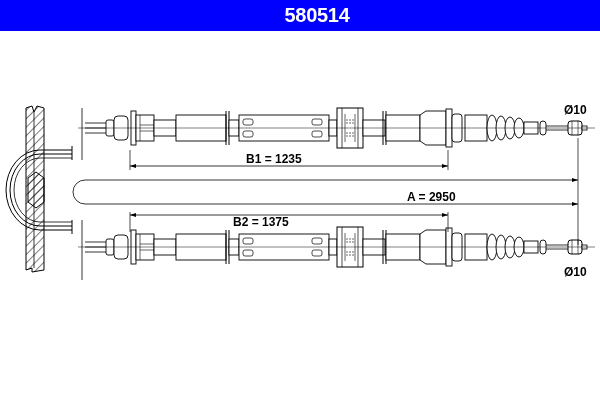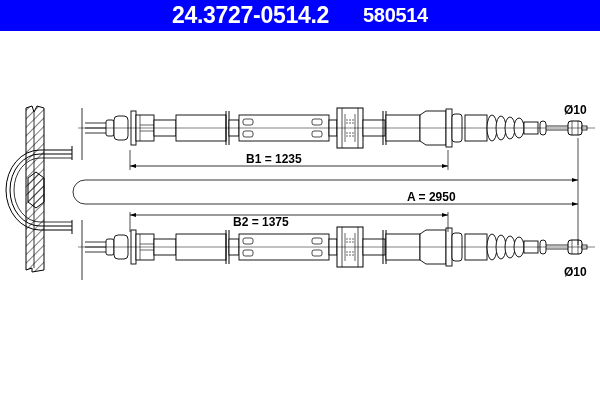--- a/index.html
+++ b/index.html
@@ -7,21 +7,20 @@
     .header { position: absolute; left: 0; top: 0; width: 600px; height: 31px; background: #0000ff; display: flex; align-items: center; justify-content: center; }
     .header .pn { color: #ffffff; font-weight: bold; font-size: 23px; letter-spacing: -0.3px; }
     .header .ref { color: #ffffff; font-weight: bold; font-size: 20px; margin-left: 34px; letter-spacing: -0.3px; }
     svg.drawing { position: absolute; left: 0; top: 31px; }
     .lbl { font-family: "Liberation Sans", sans-serif; font-weight: bold; font-size: 12px; fill: #000; }
   </style>
 </head>
 <body>
 
 <div class="header">
-  <span class="pn">24.3727-0514.2</span>
   <span class="ref">580514</span>
 </div>
 
 <svg class="drawing" width="600" height="369" viewBox="0 31 600 369" xmlns="http://www.w3.org/2000/svg">
   <defs>
     <pattern id="hatch" patternUnits="userSpaceOnUse" width="6" height="6" patternTransform="rotate(45)">
       <line x1="0" y1="0" x2="0" y2="6" stroke="#000" stroke-width="1"></line>
     </pattern>
     <g id="cable">
 

